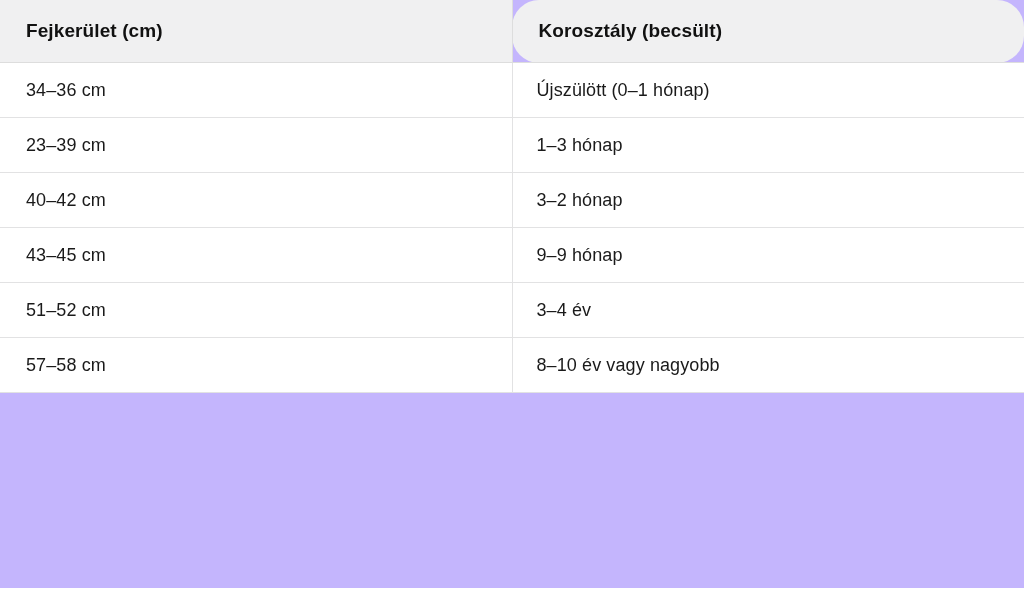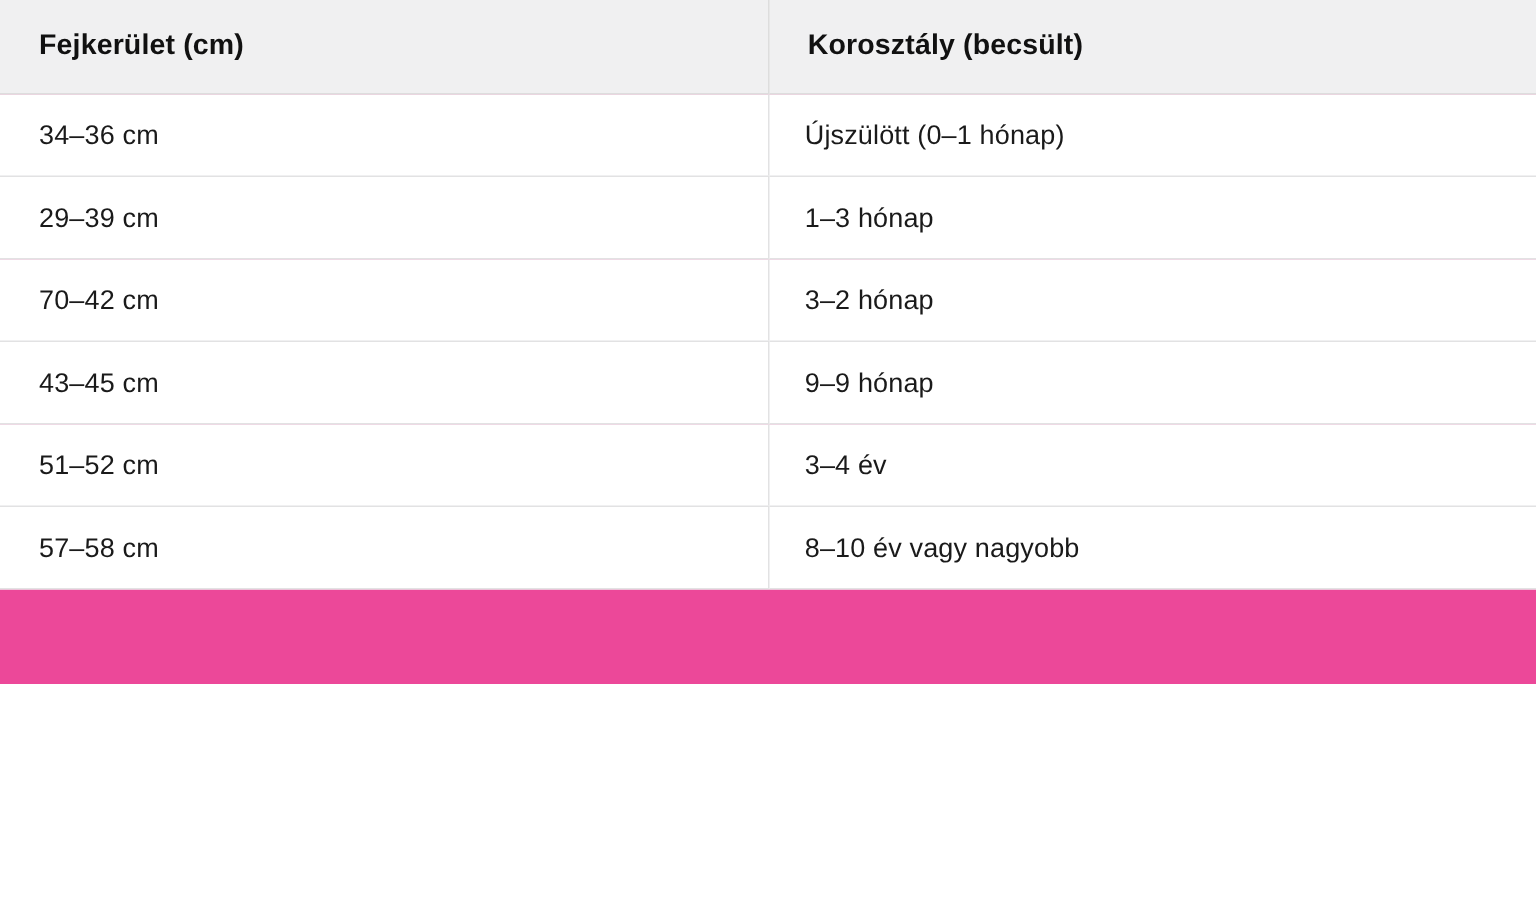--- a/index.html
+++ b/index.html
@@ -9,23 +9,23 @@
   }
   body {
     width: 1024px;
     height: 600px;
     font-family: "Liberation Sans", sans-serif;
     color: #1a1a1a;
     -webkit-font-smoothing: antialiased;
   }
   .page {
     width: 1024px;
-    height: 456px;
+    height: 588px;
     overflow: hidden;
-    background: #ec4899;
+    background: #c4b5fd;
     box-sizing: border-box;
   }
   table.size-table {
     width: 1024px;
     border-collapse: collapse;
     table-layout: fixed;
   }
   table.size-table col.col-left  { width: 512px; }
   table.size-table col.col-right { width: 512px; }
 
@@ -39,20 +39,21 @@
     color: #111111;
     padding: 16px 24px 16px 26px;
     height: 30px;
     border-bottom: 1px solid #dddddd;
     vertical-align: middle;
     letter-spacing: 0.1px;
   }
   thead th.th-right {
     border-left: 1px solid #dddddd;
     padding-left: 26px;
+    border-radius: 27px;
   }
   tbody td {
     font-size: 18px;
     font-weight: normal;
     color: #1a1a1a;
     padding: 15px 24px 15px 26px;
     height: 24px;
     border-bottom: 1px solid #e2e2e3;
     vertical-align: middle;
     background: #ffffff;
@@ -80,25 +81,25 @@
         <th class="th-left">Fejkerület (cm)</th>
         <th class="th-right">Korosztály (becsült)</th>
       </tr>
     </thead>
     <tbody>
       <tr>
         <td class="td-left">34–36 cm</td>
         <td class="td-right">Újszülött (0–1 hónap)</td>
       </tr>
       <tr>
-        <td class="td-left">29–39 cm</td>
+        <td class="td-left">23–39 cm</td>
         <td class="td-right">1–3 hónap</td>
       </tr>
       <tr>
-        <td class="td-left">70–42 cm</td>
+        <td class="td-left">40–42 cm</td>
         <td class="td-right">3–2 hónap</td>
       </tr>
       <tr>
         <td class="td-left">43–45 cm</td>
         <td class="td-right">9–9 hónap</td>
       </tr>
       <tr>
         <td class="td-left">51–52 cm</td>
         <td class="td-right">3–4 év</td>
       </tr>

